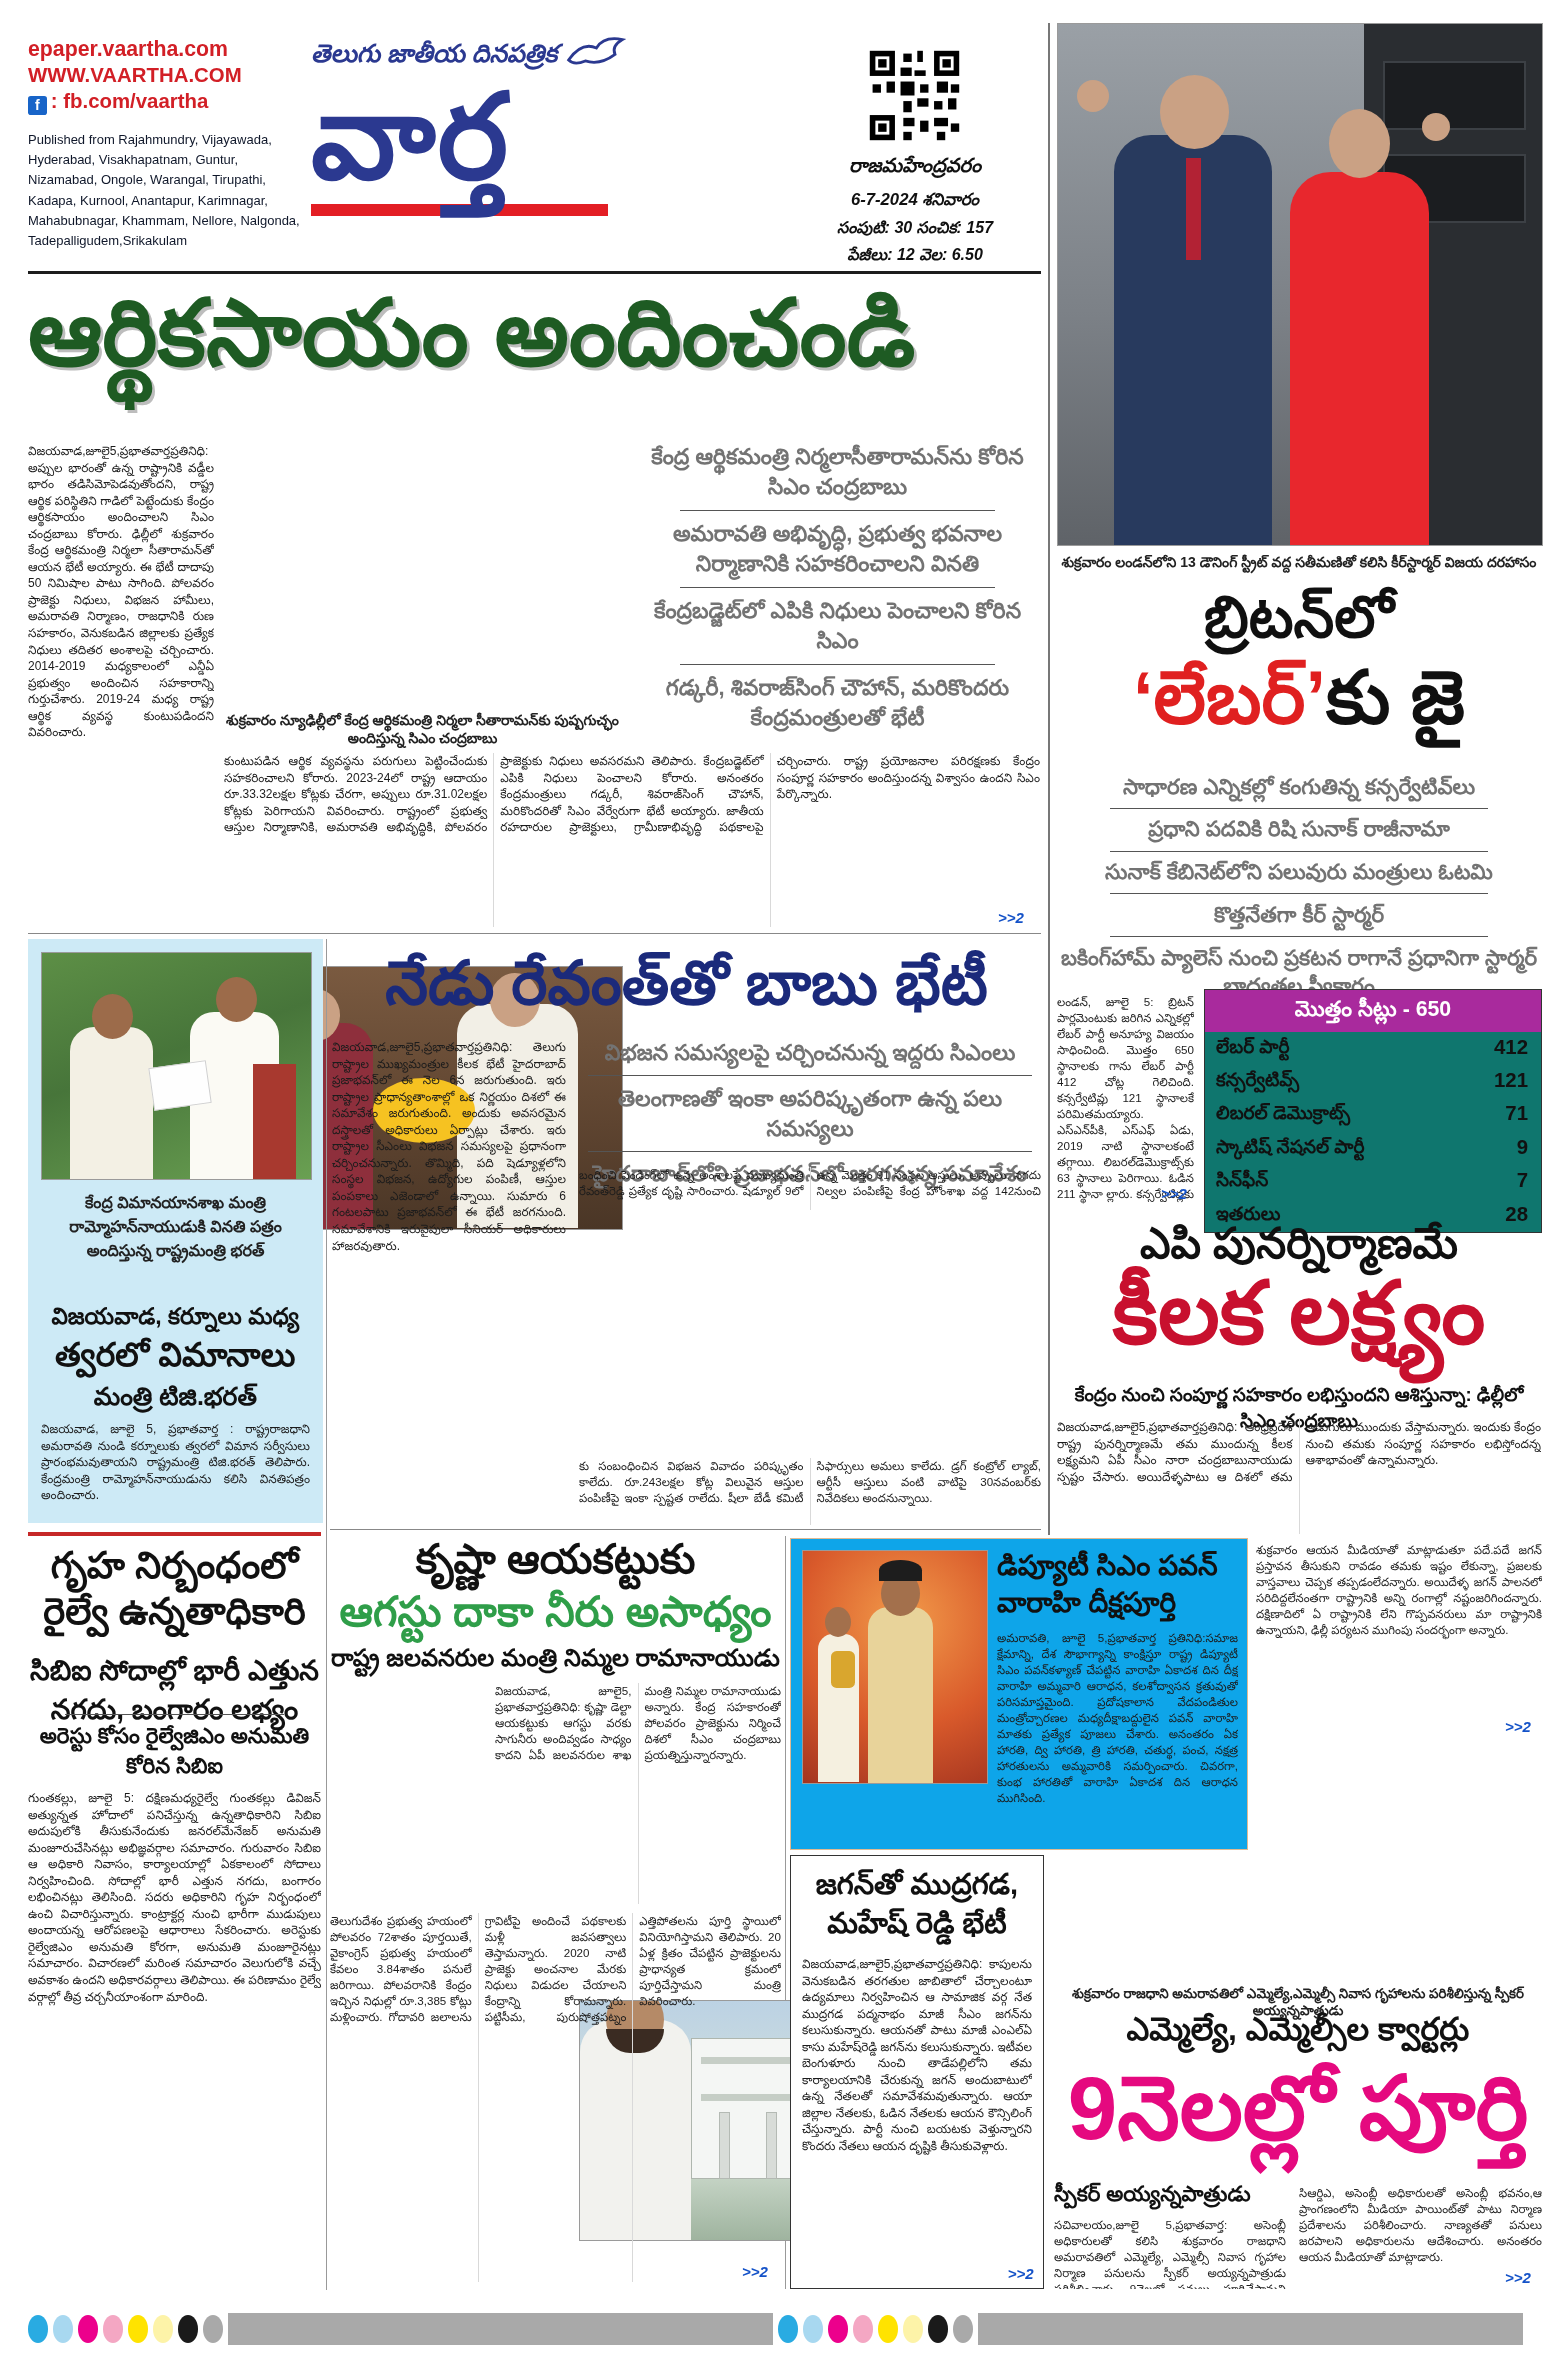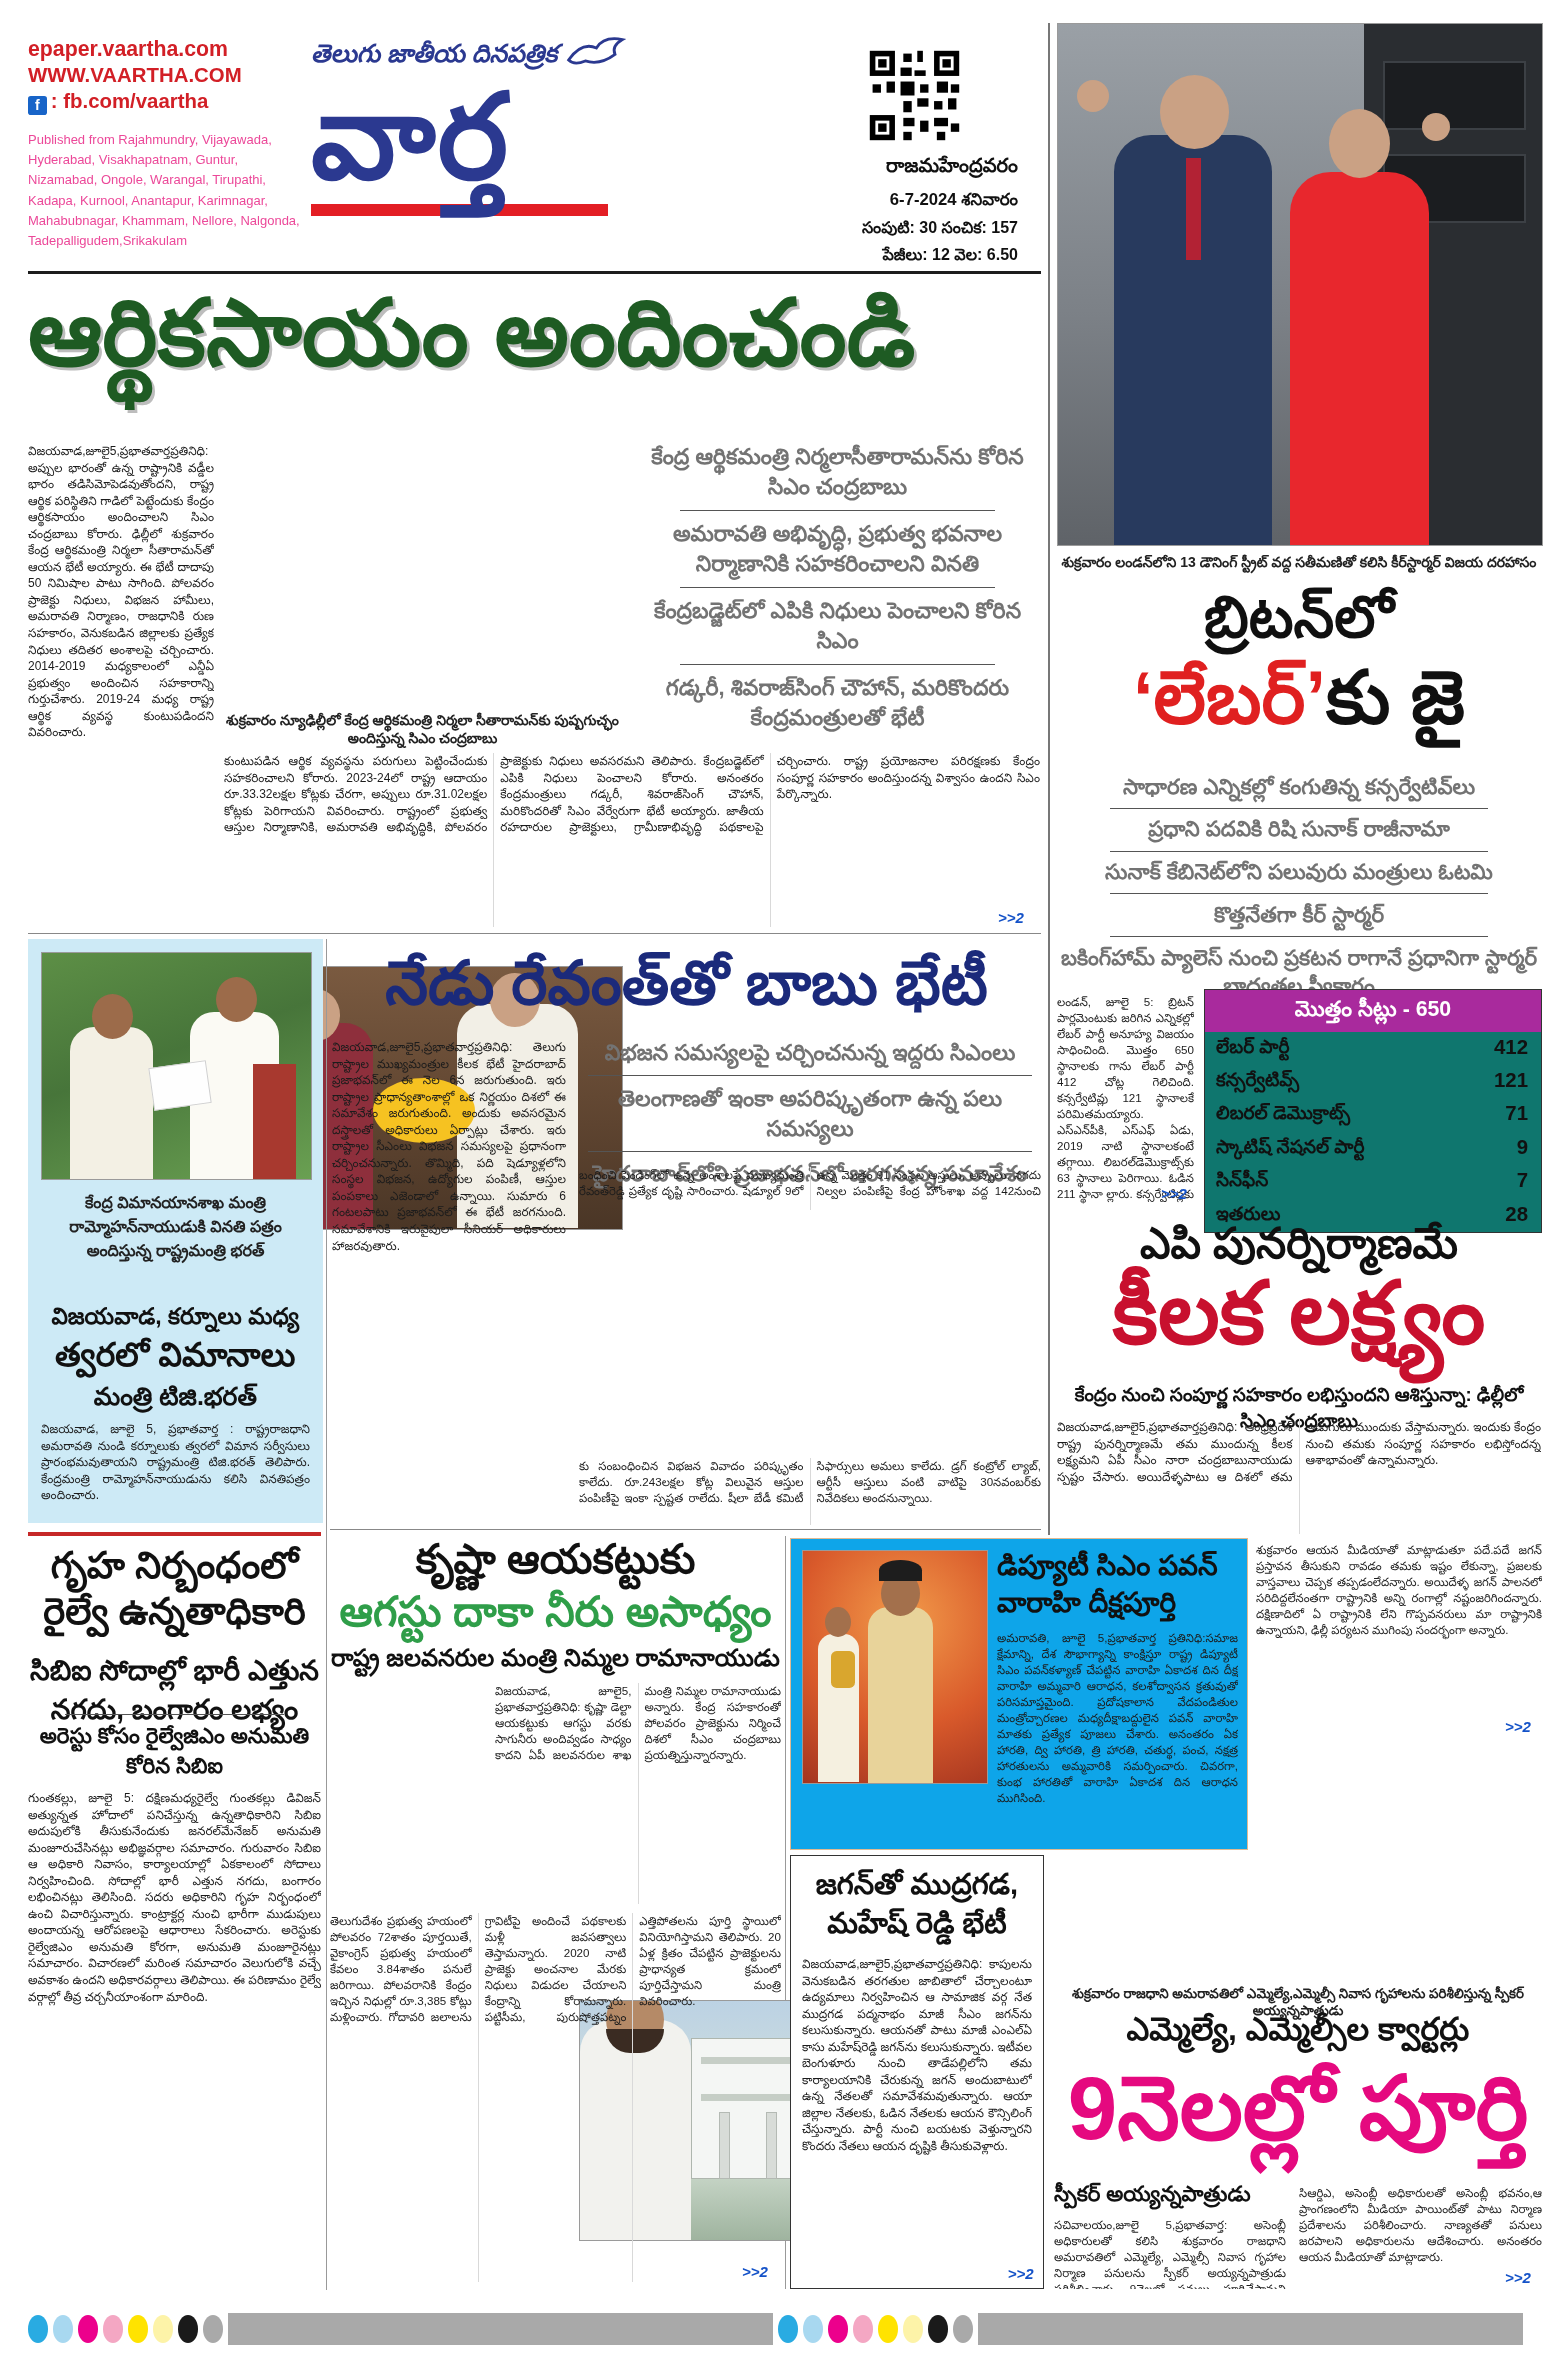--- a/index.html
+++ b/index.html
@@ -35,21 +35,21 @@
 
 <div class="page">
 
   <div class="abs" style="left:28px;top:37px;width:278px;">
     <div class="mh-red" style="font-size:21.3px;">epaper.vaartha.com</div>
     <div class="mh-red" style="font-size:20.4px;margin-top:1.9px;">WWW.VAARTHA.COM</div>
     <div style="margin-top:2.8px;">
       <span class="fb-ic">f</span>
       <span class="mh-red" style="font-size:20.4px;">: fb.com/vaartha</span>
     </div>
-    <div style="margin-top:15px;font-size:13px;line-height:1.55;color:#ec4899;">Published from Rajahmundry, Vijayawada, Hyderabad, Visakhapatnam, Guntur, Nizamabad, Ongole, Warangal, Tirupathi, Kadapa, Kurnool, Anantapur, Karimnagar, Mahabubnagar, Khammam, Nellore, Nalgonda, Tadepalligudem,Srikakulam</div>
+    <div style="margin-top:15px;font-size:13px;line-height:1.55;color:#0f172a;">Published from Rajahmundry, Vijayawada, Hyderabad, Visakhapatnam, Guntur, Nizamabad, Ongole, Warangal, Tirupathi, Kadapa, Kurnool, Anantapur, Karimnagar, Mahabubnagar, Khammam, Nellore, Nalgonda, Tadepalligudem,Srikakulam</div>
   </div>
 
   <div class="abs" style="left:311px;top:32px;width:399px;">
     <div style="display:flex;align-items:flex-start;">
       <div class="logo-blue" style="font-size:25px;font-weight:bold;font-style:italic;padding-top:7.4px;">తెలుగు జాతీయ దినపత్రిక</div>
       <svg width="65" height="43" viewBox="0 0 70 46" style="margin-left:5.6px;">
         <path d="M6 30 Q20 10 36 17 Q44 4 64 8 Q52 15 56 24 Q40 36 24 31 Q12 36 6 30 Z" fill="#ffffff" stroke="#2b3990" stroke-width="3"></path>
       </svg>
     </div>
     <div class="logo-blue" style="font-size:119px;font-weight:bold;line-height:1.05;letter-spacing:1.9px;">వార్త</div>
@@ -82,21 +82,21 @@
     <rect x="24" y="19" width="3" height="3" fill="#000"></rect>
       <rect x="29" y="18" width="3" height="4" fill="#000"></rect>
     <rect x="13" y="25" width="4" height="3" fill="#000"></rect>
       <rect x="19" y="26" width="3" height="4" fill="#000"></rect>
     <rect x="24" y="25" width="5" height="3" fill="#000"></rect>
       <rect x="30" y="27" width="3" height="3" fill="#000"></rect>
     <rect x="25" y="30" width="3" height="3" fill="#000"></rect>
       <rect x="13" y="30" width="3" height="3" fill="#000"></rect>
   </svg>
 
-  <div class="abs" style="left:812px;top:154px;width:206px;text-align:right;">
+  <div class="abs" style="left:812px;top:154px;width:206px;text-align:center;font-style:italic;">
     <div style="font-size:19.5px;font-weight:bold;">రాజమహేంద్రవరం</div>
     <div style="font-size:16.7px;font-weight:bold;margin-top:9.3px;">6-7-2024 శనివారం</div>
     <div style="font-size:16px;font-weight:bold;margin-top:5.6px;">సంపుటి: 30 సంచిక: 157</div>
     <div style="font-size:16px;font-weight:bold;margin-top:5.6px;">పేజీలు: 12 వెల: 6.50</div>
   </div>
 
   <div class="abs photo" style="left:1057px;top:23px;width:484px;height:521px;background:linear-gradient(180deg,#9aa0a6 0%,#7c8187 55%,#5f6368 100%);">
     <div class="abs" style="left:306px;top:0;width:178px;height:521px;background:#2a2d31;"></div>
     <div class="abs" style="left:325px;top:37px;width:139px;height:65px;background:#1b1d20;border:2.8px solid #3c4045;"></div>
     <div class="abs" style="left:325px;top:130px;width:139px;height:65px;background:#1b1d20;border:2.8px solid #3c4045;"></div>

